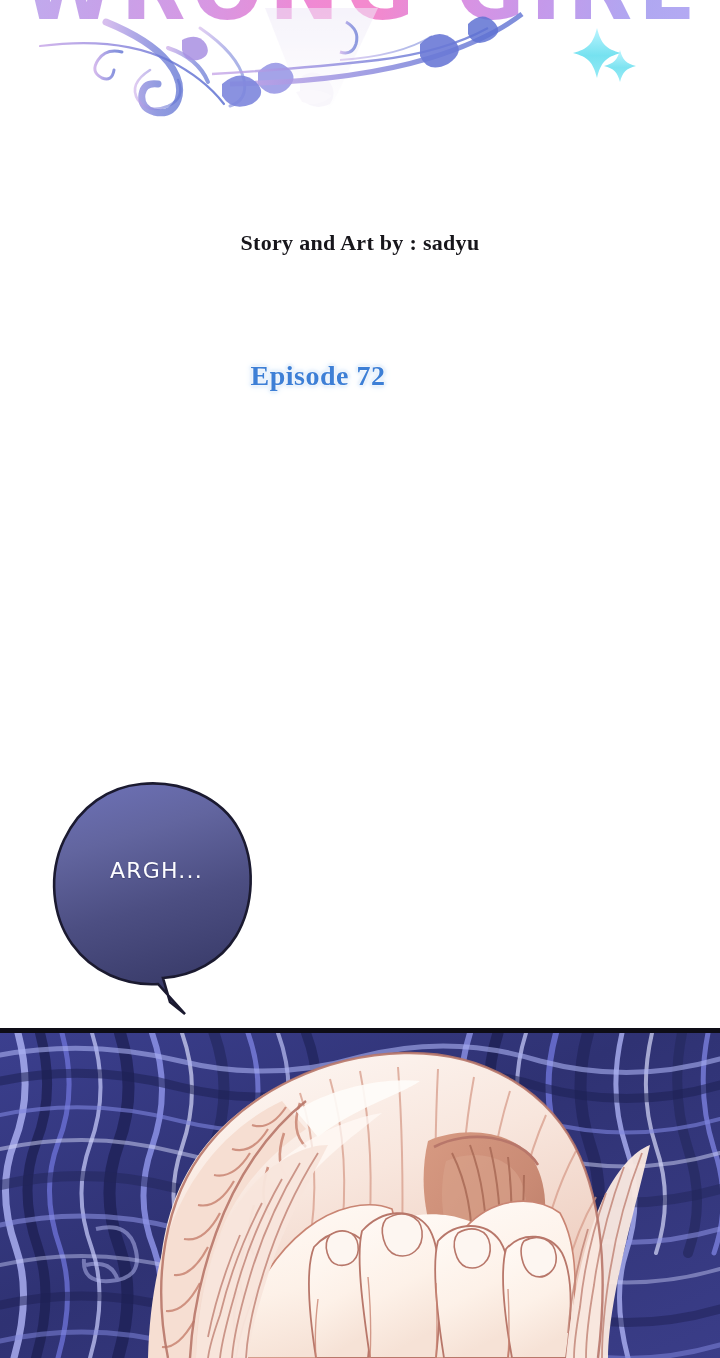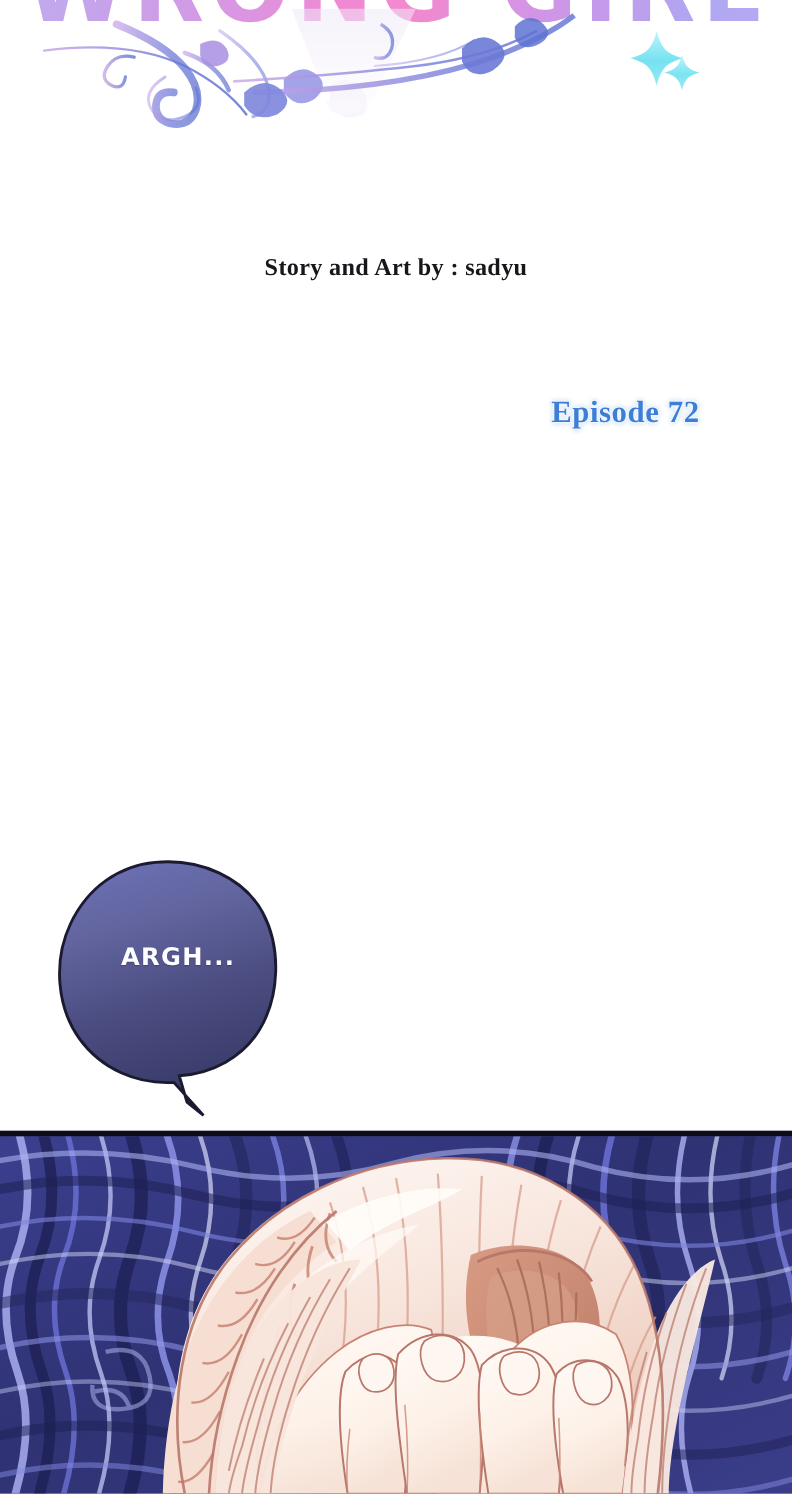--- a/index.html
+++ b/index.html
@@ -76,21 +76,21 @@
     line-height: 42px;
     white-space: nowrap;
   }
 
   
   .episode-wrap {
     position: absolute;
     left: 0;
     top: 360px;
     width: 636px;
-    text-align: right;
+    text-align: center;
   }
   .episode-label {
     display: inline-block;
     font-family: "Liberation Serif", "DejaVu Serif", serif;
     font-weight: bold;
     font-style: normal;
     font-size: 28px;
     letter-spacing: 0.5px;
     color: #3d7fd6;
     text-shadow:
@@ -118,21 +118,21 @@
   }
   .bubble-text {
     position: absolute;
     left: 0;
     top: 88px;
     width: 260px;
     text-align: left;
     padding-left: 80px;
     box-sizing: border-box;
     font-family: "DejaVu Sans", sans-serif;
-    font-weight: bold;
+    font-weight: normal;
     font-size: 22px;
     letter-spacing: 1.2px;
     color: #fdfdff;
     text-shadow: 0 1px 1px rgba(25,25,60,0.35);
     pointer-events: none;
   }
 
   
   .comic-panel {
     position: absolute;

